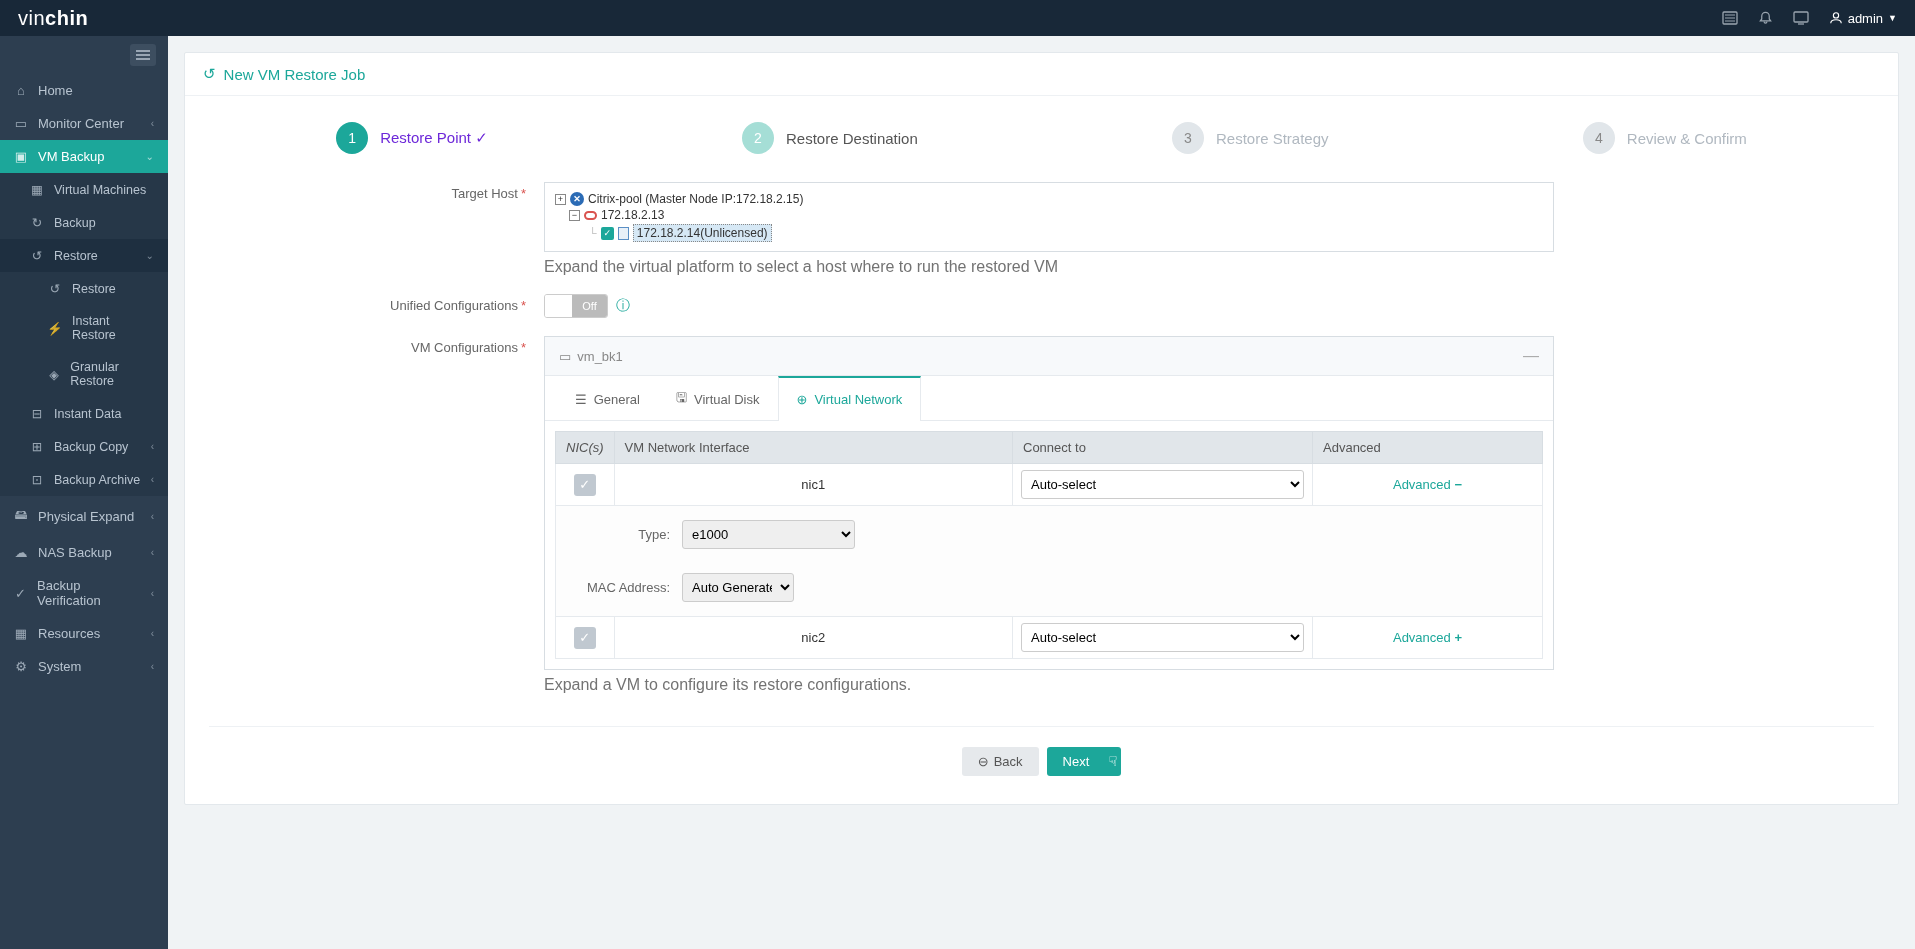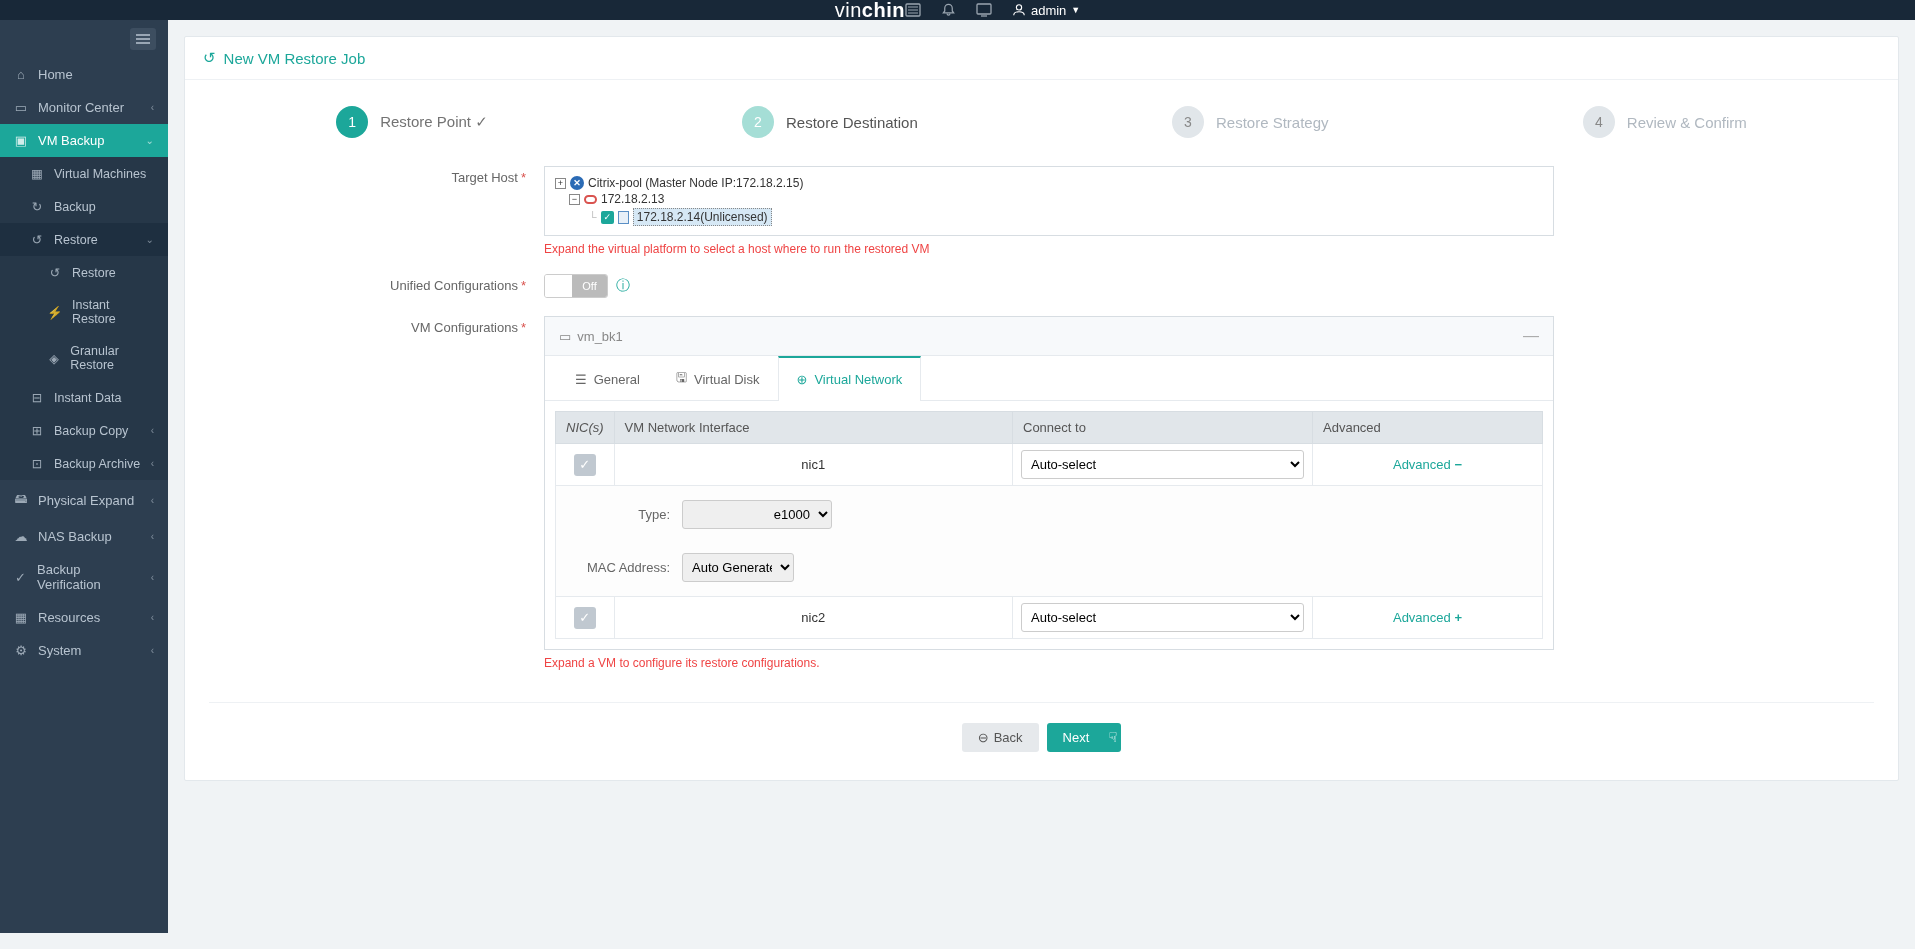--- a/index.html
+++ b/index.html
@@ -1,17 +1,17 @@
 <!DOCTYPE html>
 <html><head>
 <meta charset="utf-8">
 <style>
 * { margin: 0; padding: 0; box-sizing: border-box; font-family: -apple-system, BlinkMacSystemFont, "Segoe UI", Arial, sans-serif; }
 body { background: #f0f3f5; color: #333; font-size: 13px; }
-.topbar { background: #182838; height: 20px; display: flex; align-items: center; justify-content: center; padding: 0 18px; }
+.topbar { background: #182838; height: 36px; display: flex; align-items: center; justify-content: space-between; padding: 0 18px; }
 .logo { color: #fff; font-size: 20px; font-weight: 300; letter-spacing: 0.5px; }
 .logo b { font-weight: 600; }
 .topbar-right { display: flex; align-items: center; gap: 20px; color: #9aa5b0; }
 .topbar-icon { cursor: pointer; display: flex; align-items: center; }
 .user-menu { display: flex; align-items: center; gap: 5px; color: #fff; cursor: pointer; font-size: 13px; }
 
 .layout { display: flex; min-height: calc(100vh - 36px); }
 .sidebar { width: 168px; background: #2d3e50; color: #b8c4d0; flex-shrink: 0; }
 .sidebar-toggle { display: flex; justify-content: flex-end; padding: 8px 12px; }
 .sidebar-toggle-btn { background: #3d4e60; width: 26px; height: 22px; border-radius: 3px; display: flex; align-items: center; justify-content: center; cursor: pointer; }
@@ -28,41 +28,41 @@
 .main { flex: 1; padding: 16px; }
 .panel { background: #fff; border: 1px solid #e3e8ec; border-radius: 2px; }
 .panel-header { padding: 12px 18px; border-bottom: 1px solid #eef1f4; color: #1ca79a; font-size: 15px; display: flex; align-items: center; gap: 8px; }
 .panel-body { padding: 16px 24px 24px; }
 
 .steps { display: flex; justify-content: space-around; align-items: center; margin: 10px 0 28px; }
 .step { display: flex; align-items: center; gap: 12px; }
 .step-num { width: 32px; height: 32px; border-radius: 50%; display: flex; align-items: center; justify-content: center; font-size: 14px; background: #e1e6ea; color: #888; }
 .step-label { font-size: 15px; color: #b0b8c0; }
 .step.done .step-num { background: #1ca79a; color: #fff; }
-.step.done .step-label { color: #737373; }
+.step.done .step-label { color: #6d28d9; }
 .step.current .step-num { background: #a5ded6; color: #fff; }
 .step.current .step-label { color: #555; }
 
 .form-row { display: flex; margin-bottom: 18px; }
 .form-label { width: 335px; text-align: right; padding-right: 18px; padding-top: 4px; color: #666; font-size: 13px; }
 .form-label .req { color: #d9534f; margin-left: 3px; }
 .form-control-area { flex: 1; max-width: 1010px; }
 
 .tree-box { border: 1px solid #d7dde2; padding: 8px 10px; min-height: 60px; font-size: 12px; }
 .tree-row { display: flex; align-items: center; gap: 4px; padding: 1px 0; }
 .tree-indent1 { padding-left: 0; }
 .tree-indent2 { padding-left: 14px; }
 .tree-indent3 { padding-left: 34px; }
 .tree-toggle { width: 11px; height: 11px; border: 1px solid #888; display: inline-flex; align-items: center; justify-content: center; font-size: 9px; line-height: 1; cursor: pointer; background: #fff; }
 .tree-icon-x { width: 14px; height: 14px; border-radius: 50%; background: #2b6bb5; color: #fff; display: inline-flex; align-items: center; justify-content: center; font-size: 9px; font-weight: bold; }
 .tree-icon-red { width: 13px; height: 9px; border: 2px solid #d9534f; border-radius: 5px; display: inline-block; }
 .tree-check { width: 13px; height: 13px; background: #1ca79a; border-radius: 2px; display: inline-flex; align-items: center; justify-content: center; color: #fff; font-size: 9px; }
 .tree-server-icon { width: 11px; height: 13px; border: 1px solid #5a8fc5; background: #e8f0f8;  display: inline-block; }
 .tree-selected { background: #d6e8f5; padding: 1px 3px; border: 1px dotted #888; }
-.help-text { color: #ef4444; font-size: 12px; margin-top: 6px; }
+.help-text { color: #737373; font-size: 16px; margin-top: 6px; }
 
 .toggle { display: inline-flex; border: 1px solid #ccc; border-radius: 3px; overflow: hidden; height: 24px; width: 64px; }
 .toggle-on { flex: 1; background: #fff; }
 .toggle-off { flex: 1.3; background: #bbb; color: #fff; display: flex; align-items: center; justify-content: center; font-size: 11px; }
 .info-icon { color: #1ca79a; font-size: 14px; margin-left: 8px; cursor: pointer; }
 
 .vm-config-box { border: 1px solid #d7dde2; }
 .vm-header { background: #f7f9fb; padding: 10px 14px; display: flex; align-items: center; justify-content: space-between; border-bottom: 1px solid #e6eaee; }
 .vm-name { color: #888; display: flex; align-items: center; gap: 6px; font-size: 13px; }
 .vm-collapse { color: #aaa; cursor: pointer; font-size: 16px; }
@@ -323,21 +323,21 @@
                   <tr>
                     <td><span class="nic-check">✓</span></td>
                     <td>nic1</td>
                     <td><select class="nic-select"><option>Auto-select</option></select></td>
                     <td><span class="adv-link"><span>Advanced</span> <b style="color:#1ca79a;">−</b></span></td>
                   </tr>
                   <tr class="adv-row">
                     <td colspan="4">
                       <div class="adv-field">
                         <label>Type:</label>
-                        <select style="width:150px;text-align:right;"><option>e1000</option></select>
+                        <select style="width:173px;"><option>e1000</option></select>
                       </div>
                       <div class="adv-field">
                         <label>MAC Address:</label>
                         <select style="width:112px;"><option>Auto Generate</option></select>
                       </div>
                     </td>
                   </tr>
                   <tr>
                     <td><span class="nic-check">✓</span></td>
                     <td>nic2</td>

